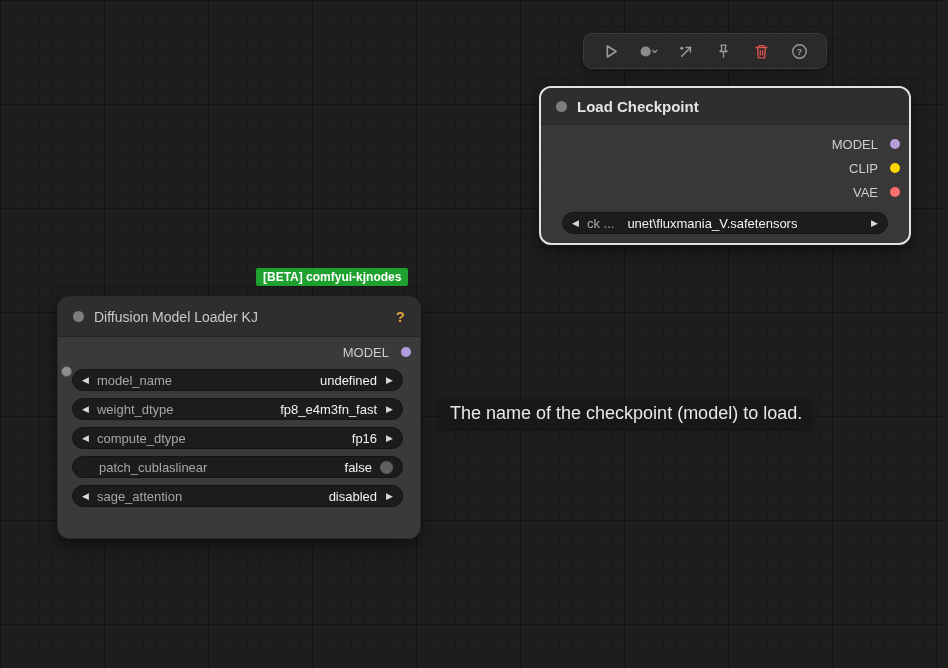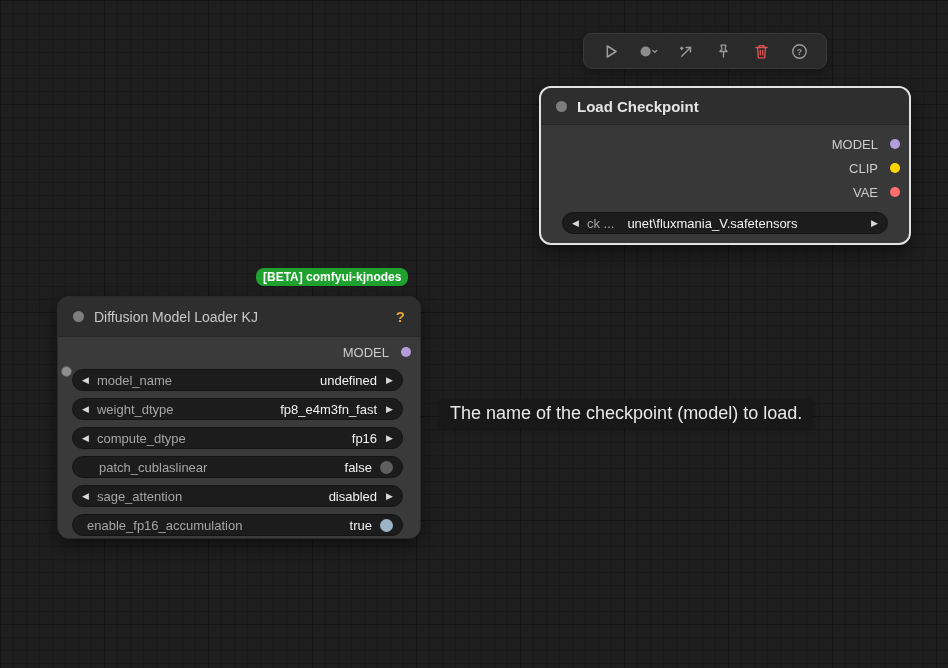--- a/index.html
+++ b/index.html
@@ -115,21 +115,21 @@
     width: 11px; height: 11px; border-radius: 50%;
     background: #8f8f8f; border: 1px solid #5a5a5a;
     cursor: pointer;
   }
 
   
   .beta-badge {
     position: absolute; left: 256px; top: 268px;
     background: #1fa12f; color: #ffffff;
     font-size: 12px; font-weight: 700;
-    padding: 2px 7px; border-radius: 8px;
+    padding: 2px 7px; border-radius: 2px;
     white-space: nowrap;
   }
   .canvas-tooltip {
     position: absolute; left: 439px; top: 399px;
     background: #181818;
     color: #e8e8e8; font-size: 18px;
     padding: 4px 11px; border-radius: 5px;
     white-space: nowrap;
     box-shadow: 0 2px 6px rgba(0,0,0,.3);
   }
@@ -269,25 +269,19 @@
       </div>
 
       <div class="widget combo">
         <span class="w-arrow">◀</span>
         <span class="w-label">sage_attention</span>
         <span class="w-spacer"></span>
         <span class="w-value">disabled</span>
         <span class="w-arrow" style="margin-left:9px">▶</span>
       </div>
 
-      <div class="widget toggle">
-        <span class="w-label" style="margin-left:0">enable_fp16_accumulation</span>
-        <span class="w-spacer"></span>
-        <span class="w-value">true</span>
-        <span class="toggle-circle" style="background-color: rgb(157, 180, 198);"></span>
-      </div>
 
     </div>
   </div>
 
   <div class="canvas-tooltip">The name of the checkpoint (model) to load.</div>
 
 </div>
 
 </body></html>

